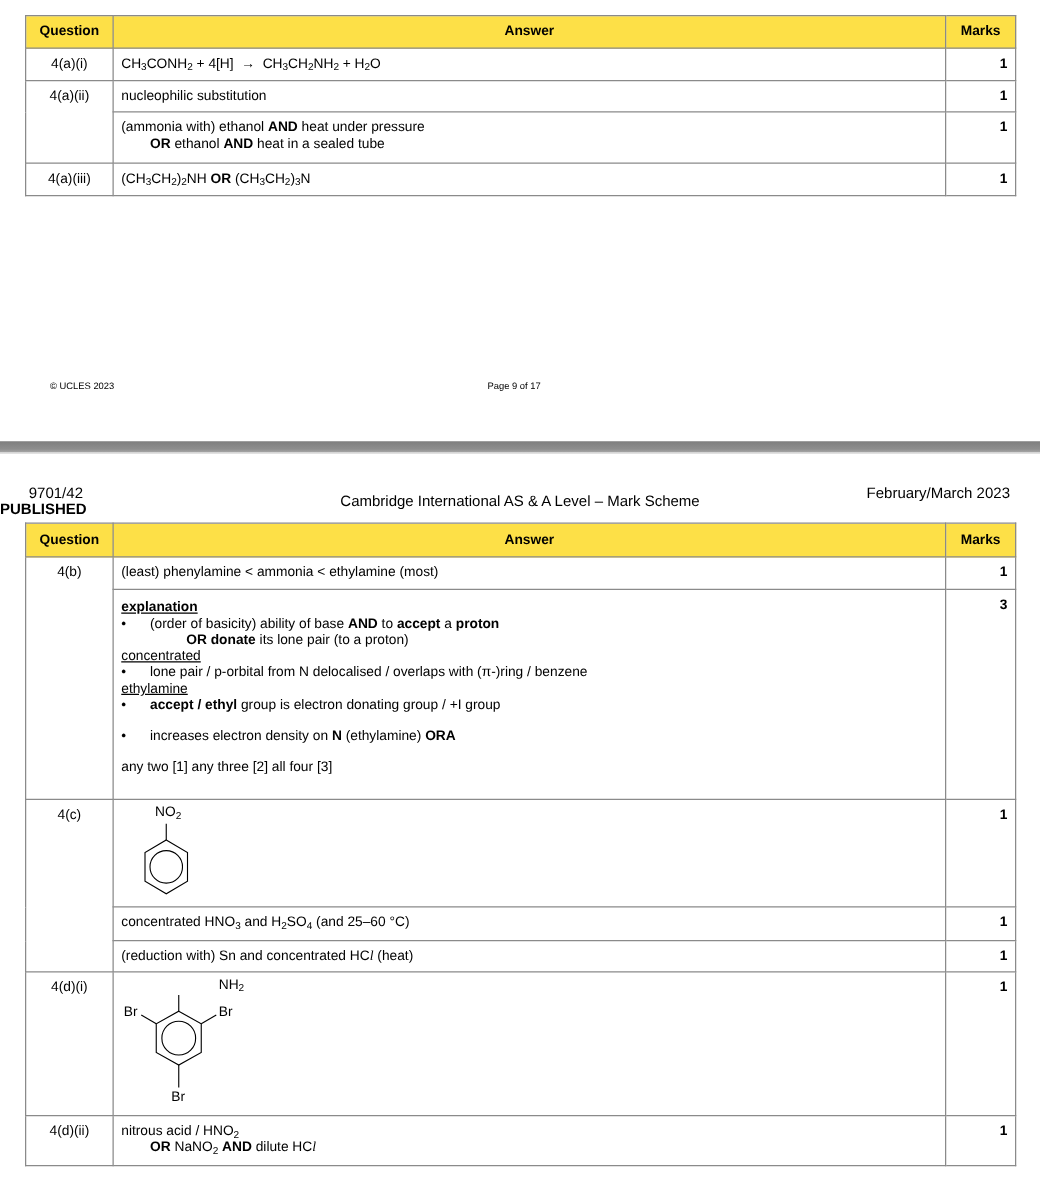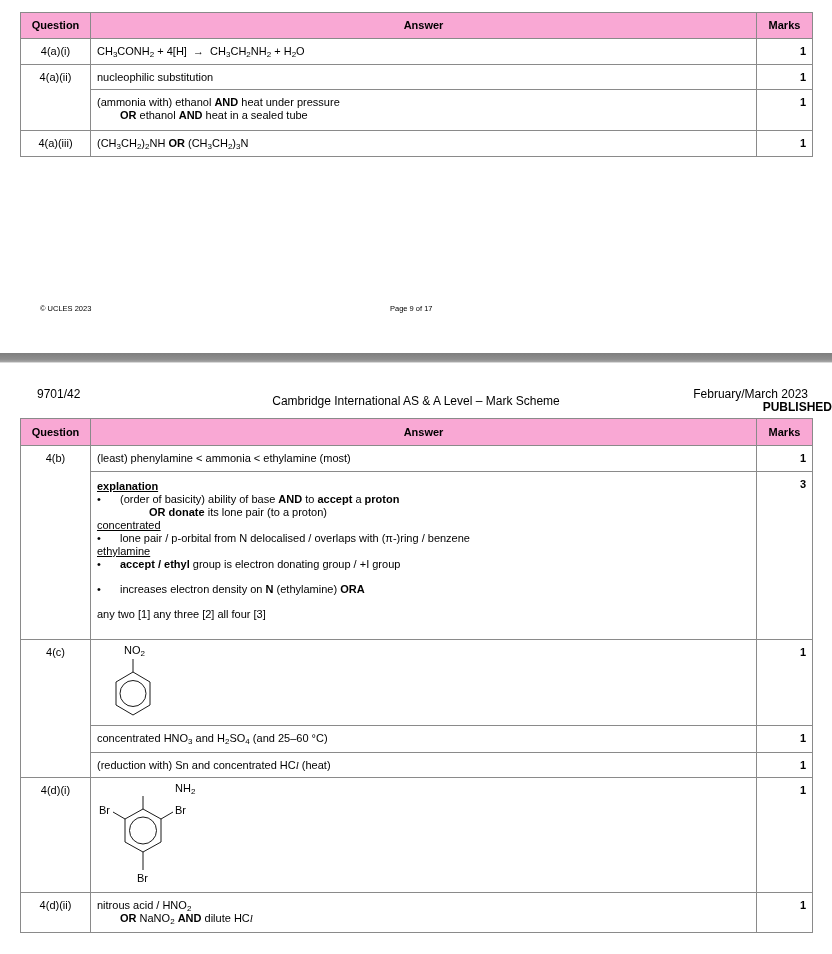--- a/index.html
+++ b/index.html
@@ -19,21 +19,21 @@
     position: absolute; left: 20px; width: 792px;
     border-collapse: collapse; table-layout: fixed;
   }
   table.ms td, table.ms th {
     border: 1px solid #8a8a8a;
     vertical-align: top;
     font-size: 11px;
     line-height: 13px;
   }
   table.ms th {
-    background: #f9a8d4; font-weight: bold; 
+    background: #fde047; font-weight: bold; 
     vertical-align: middle; height: 26px;
   }
   col.c-q { width: 70px; }
   col.c-a { width: 666px; }
   col.c-m { width: 56px; }
 
   td.q { text-align: center; padding-top: 6px; }
   td.a { padding: 6px 6px 5px 6px; margin-top: 16px; }
   td.m { text-align: right; font-weight: bold; padding: 6px 6px 0 0; }
 
@@ -42,23 +42,23 @@
   .bullet { display: flex; }
   .bullet .dot { width: 23px; flex: none; }
   .u { text-decoration: underline; }
   .b { font-weight: bold; }
   sub { font-size: 8px; vertical-align: -2px; line-height: 0; }
   .gap { height: 12px; }
 
   .footer-left { position: absolute; left: 40px; top: 304px; font-size: 7.5px; }
   .footer-mid { position: absolute; left: 390px; top: 304px; font-size: 7.5px; }
 
-  .hdr-code { position: absolute; left: 23px; top: 387px; font-size: 12px; margin-left: 14px; }
+  .hdr-code { position: absolute; left: 23px; top: 387px; font-size: 12px; }
   .hdr-title { position: absolute; left: 0; width: 832px; top: 394px; text-align: center; font-size: 12px; }
-  .hdr-pub { position: absolute; left: 0; width: 832px; top: 400px; text-align: right; font-size: 12px; font-weight: bold; }
+  .hdr-pub { position: absolute; left: 0; width: 832px; top: 400px; text-align: left; font-size: 12px; font-weight: bold; }
   .hdr-date { position: absolute; right: 24px; top: 387px; font-size: 12px; }
 
   svg.struct { display: block; }
 </style>
 </head>
 <body>
 
 <div class="page" id="page-top">
   <table class="ms" style="top:12px;">
     <colgroup>

